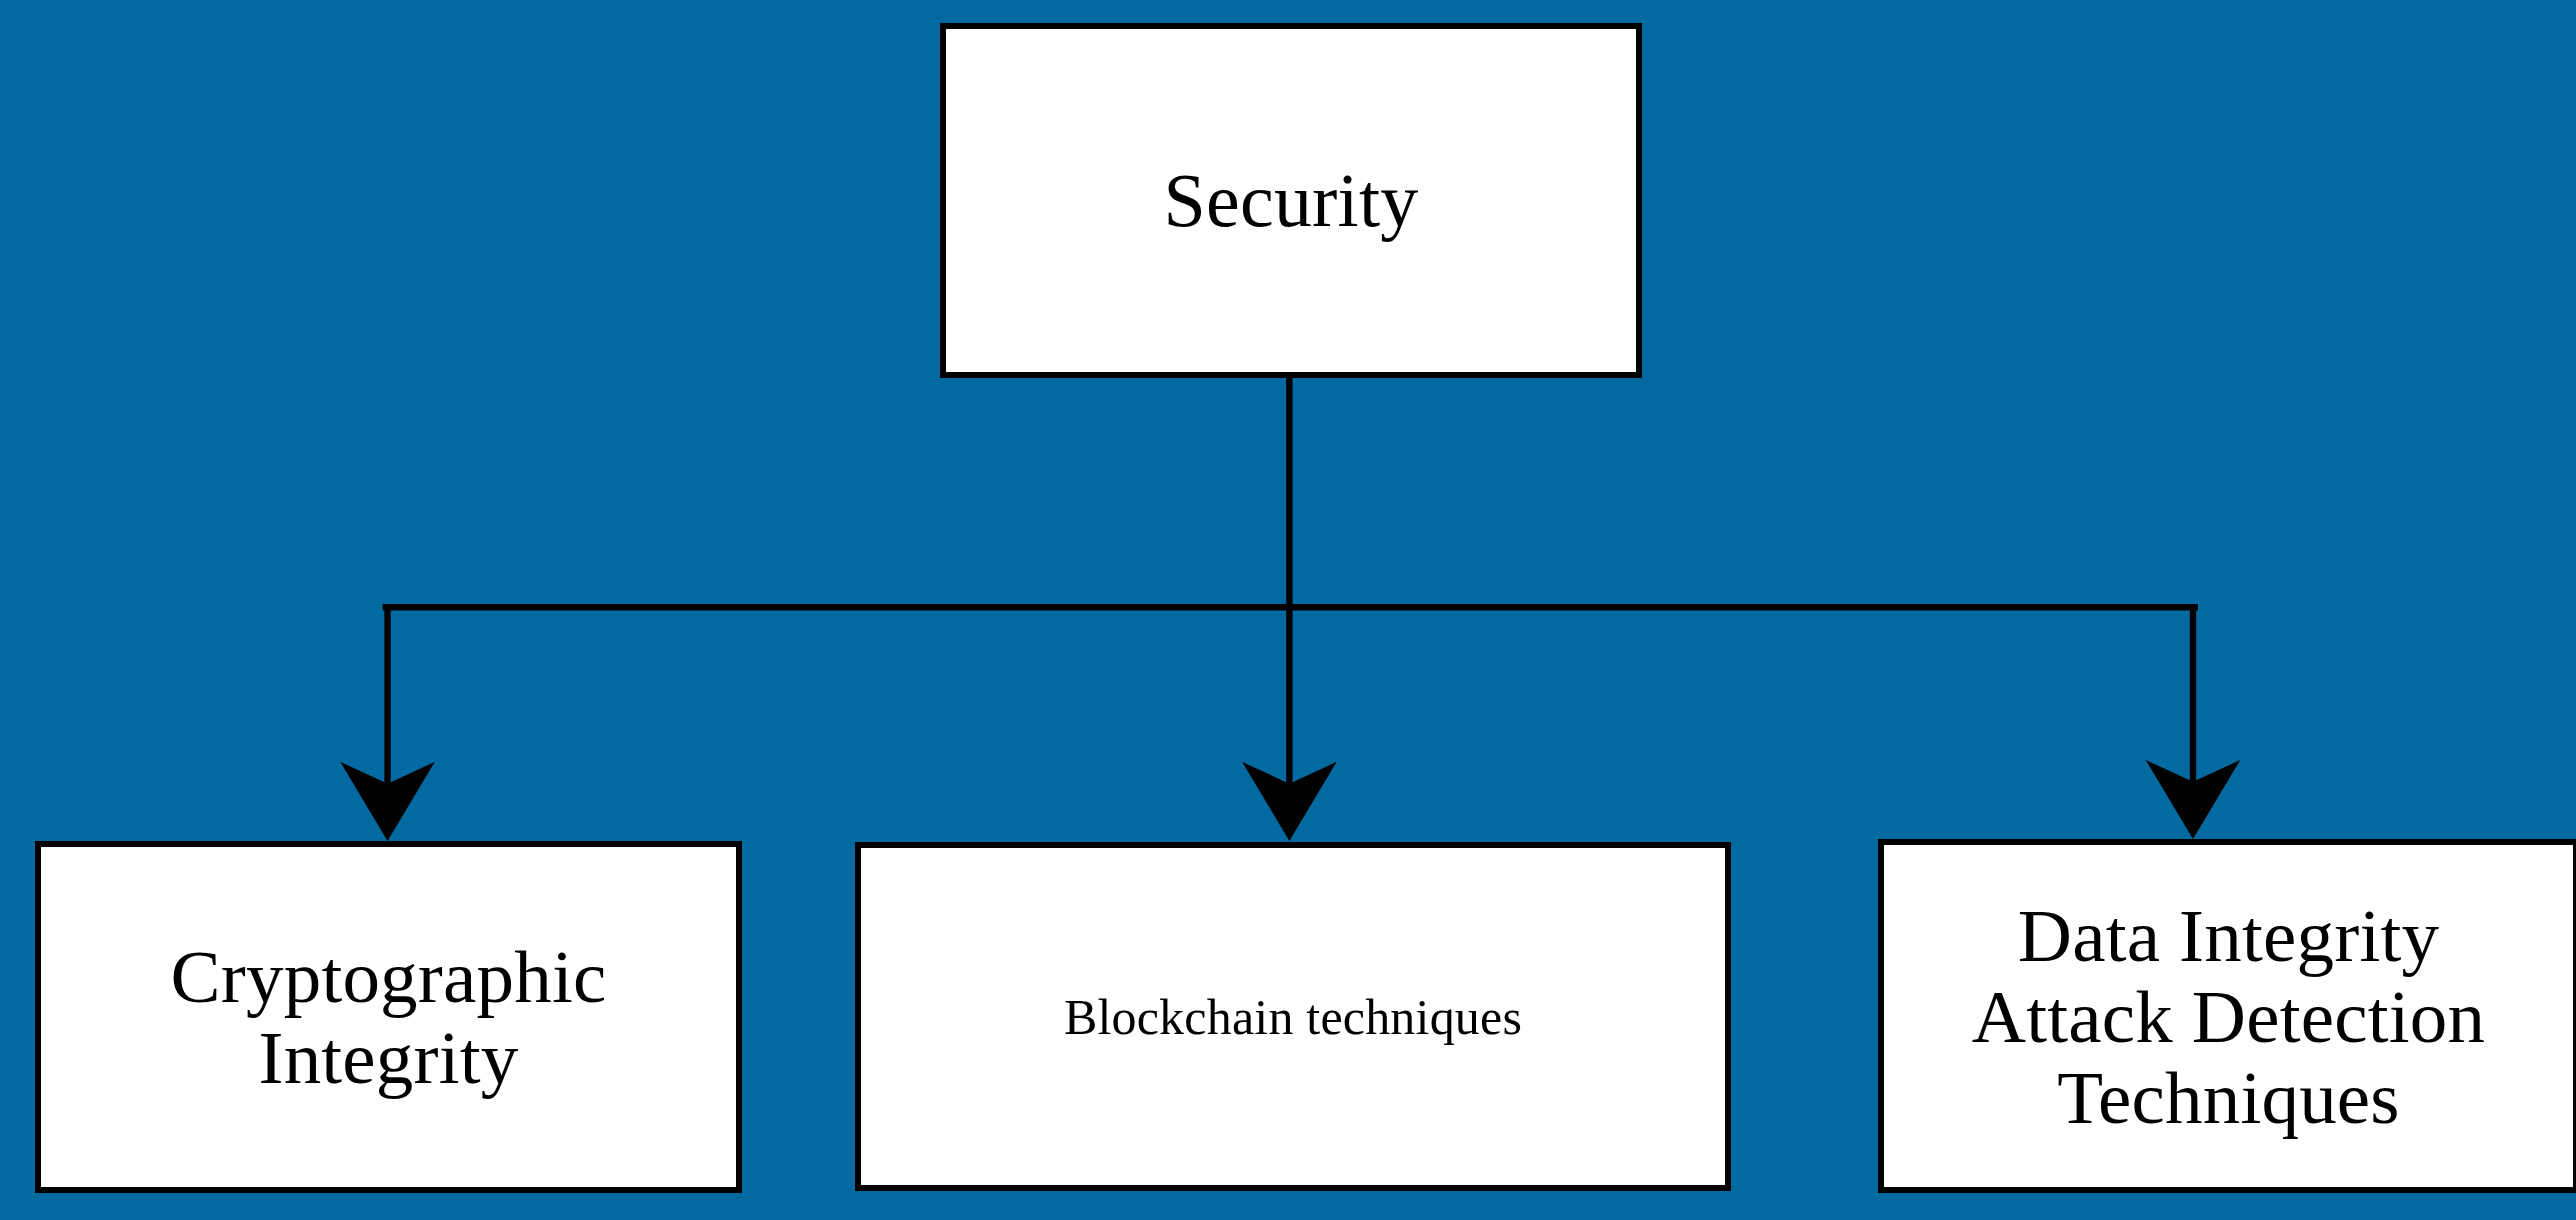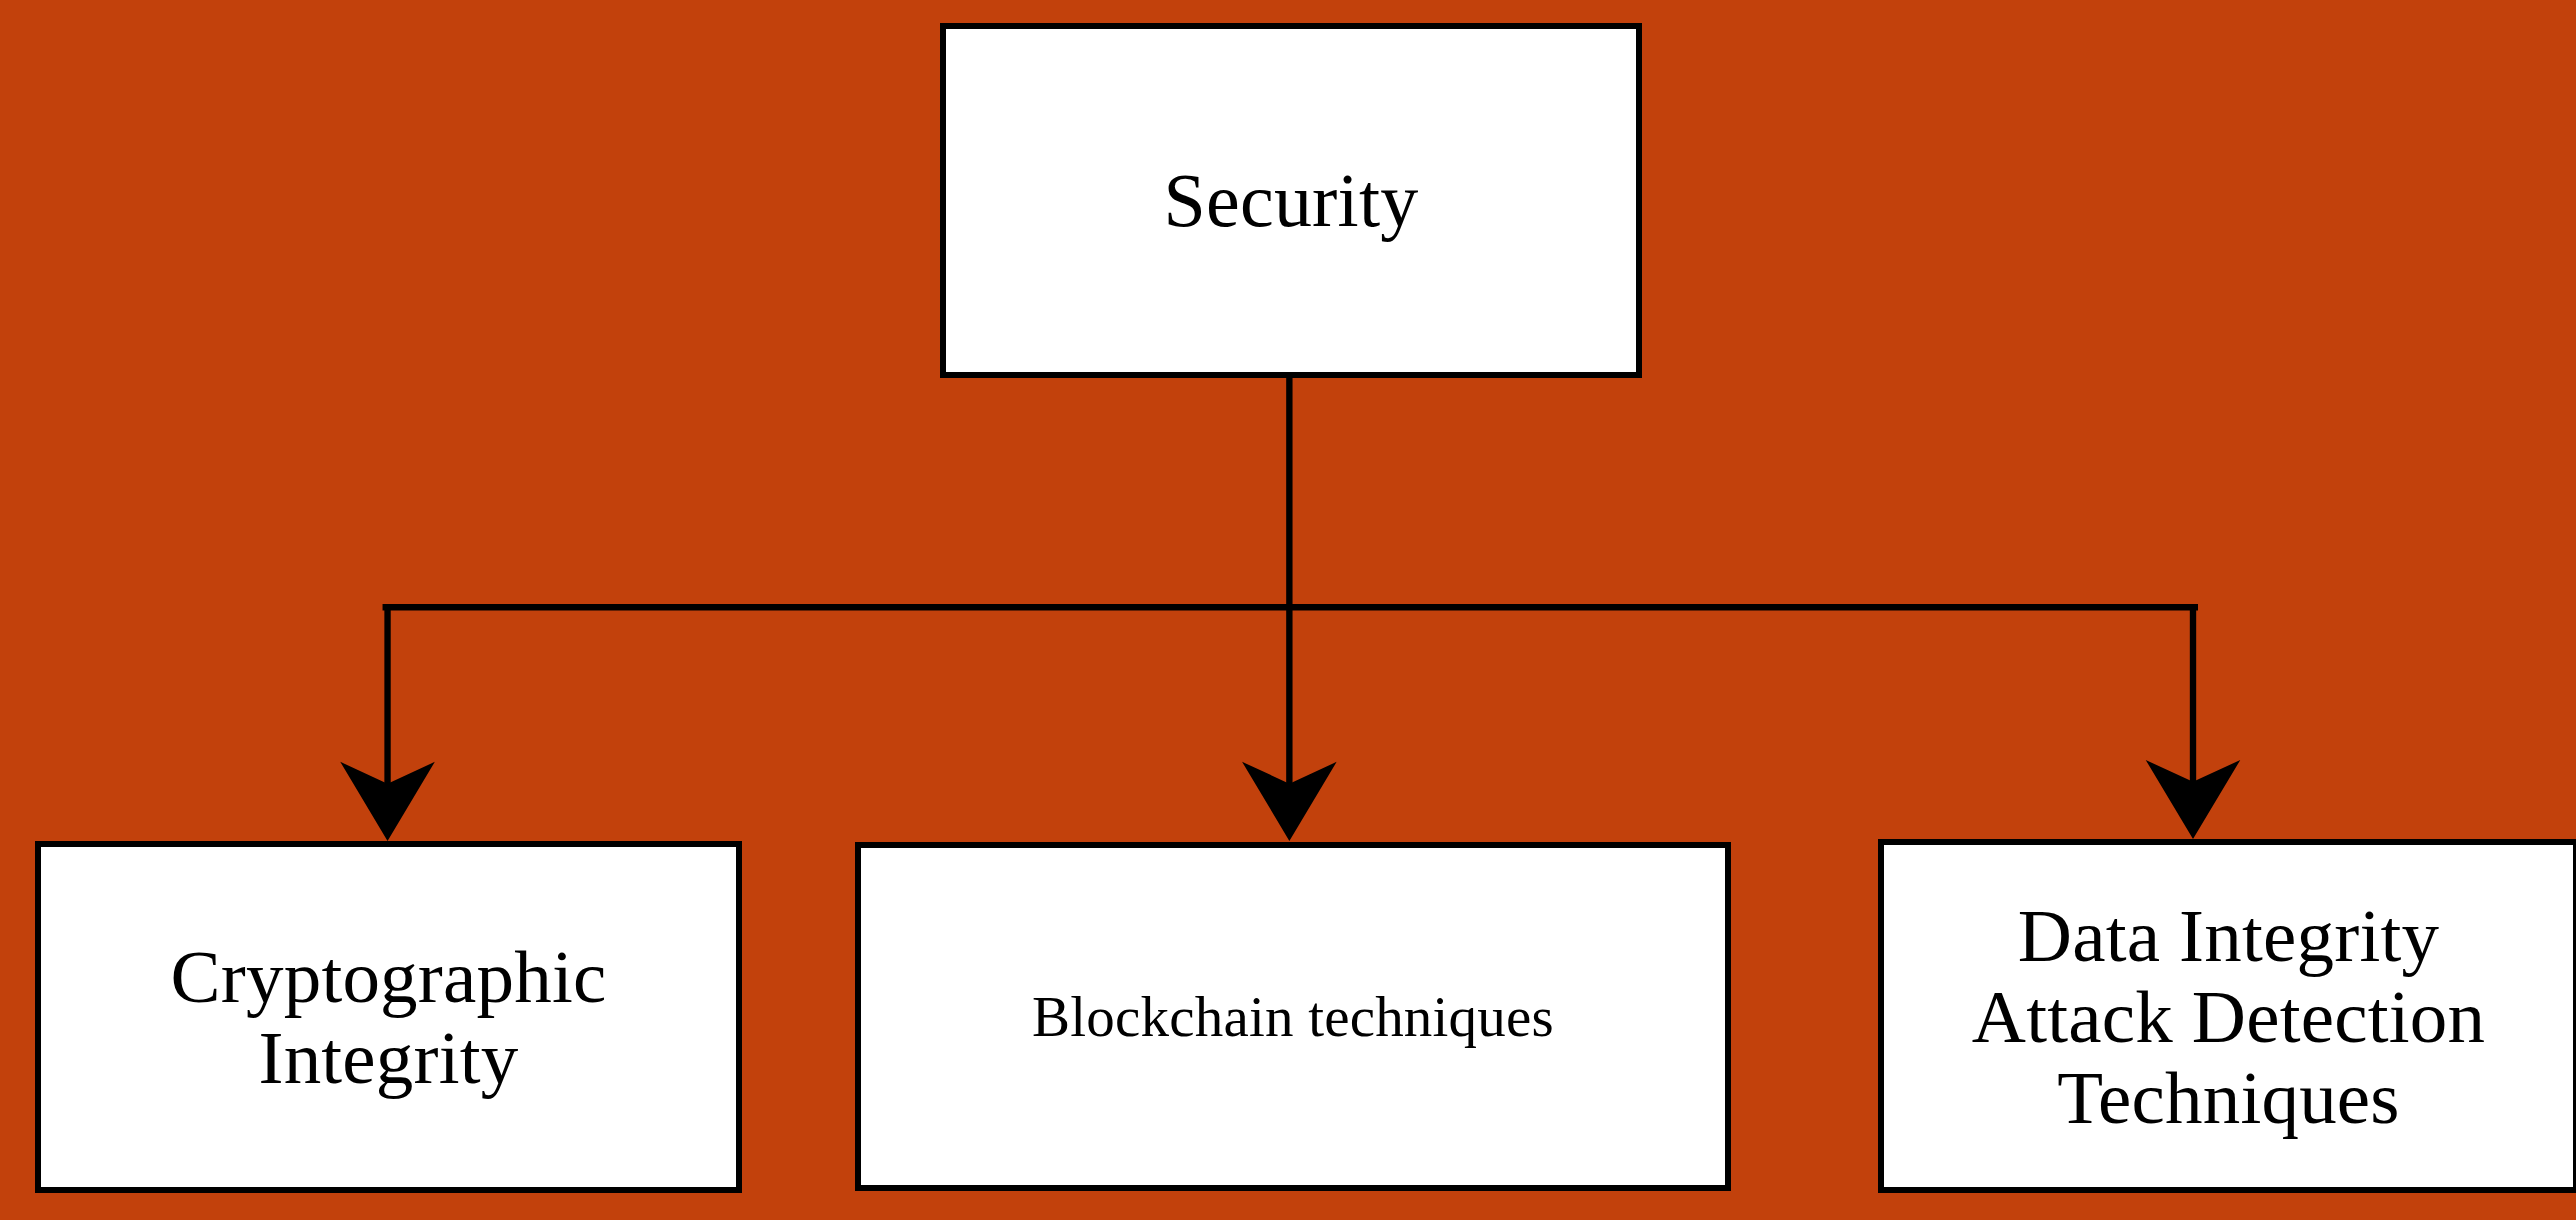--- a/index.html
+++ b/index.html
@@ -8,21 +8,21 @@
     padding: 0;
     background: #ffffff;
   }
   body {
     font-family: "Liberation Serif", "DejaVu Serif", serif;
   }
   #diagram-root {
     position: relative;
     width: 2576px;
     height: 1220px;
-    background: #c2410c;
+    background: #0369a1;
     overflow: hidden;
   }
   #edge-layer {
     position: absolute;
     left: 0;
     top: 0;
     width: 2576px;
     height: 1220px;
     pointer-events: none;
   }
@@ -64,21 +64,21 @@
     height: 352px;
   }
   #node-child-0 .node-label { font-size: 75px; }
 
   #node-child-1 {
     left: 855px;
     top: 842px;
     width: 876px;
     height: 349px;
   }
-  #node-child-1 .node-label { font-size: 57px; text-align: right; }
+  #node-child-1 .node-label { font-size: 50px; text-align: right; }
 
   #node-child-2 {
     left: 1842px;
     top: 839px;
     width: 701px;
     height: 354px;
     margin-left: 36px;
   }
   #node-child-2 .node-label { font-size: 75px; }
 </style>

